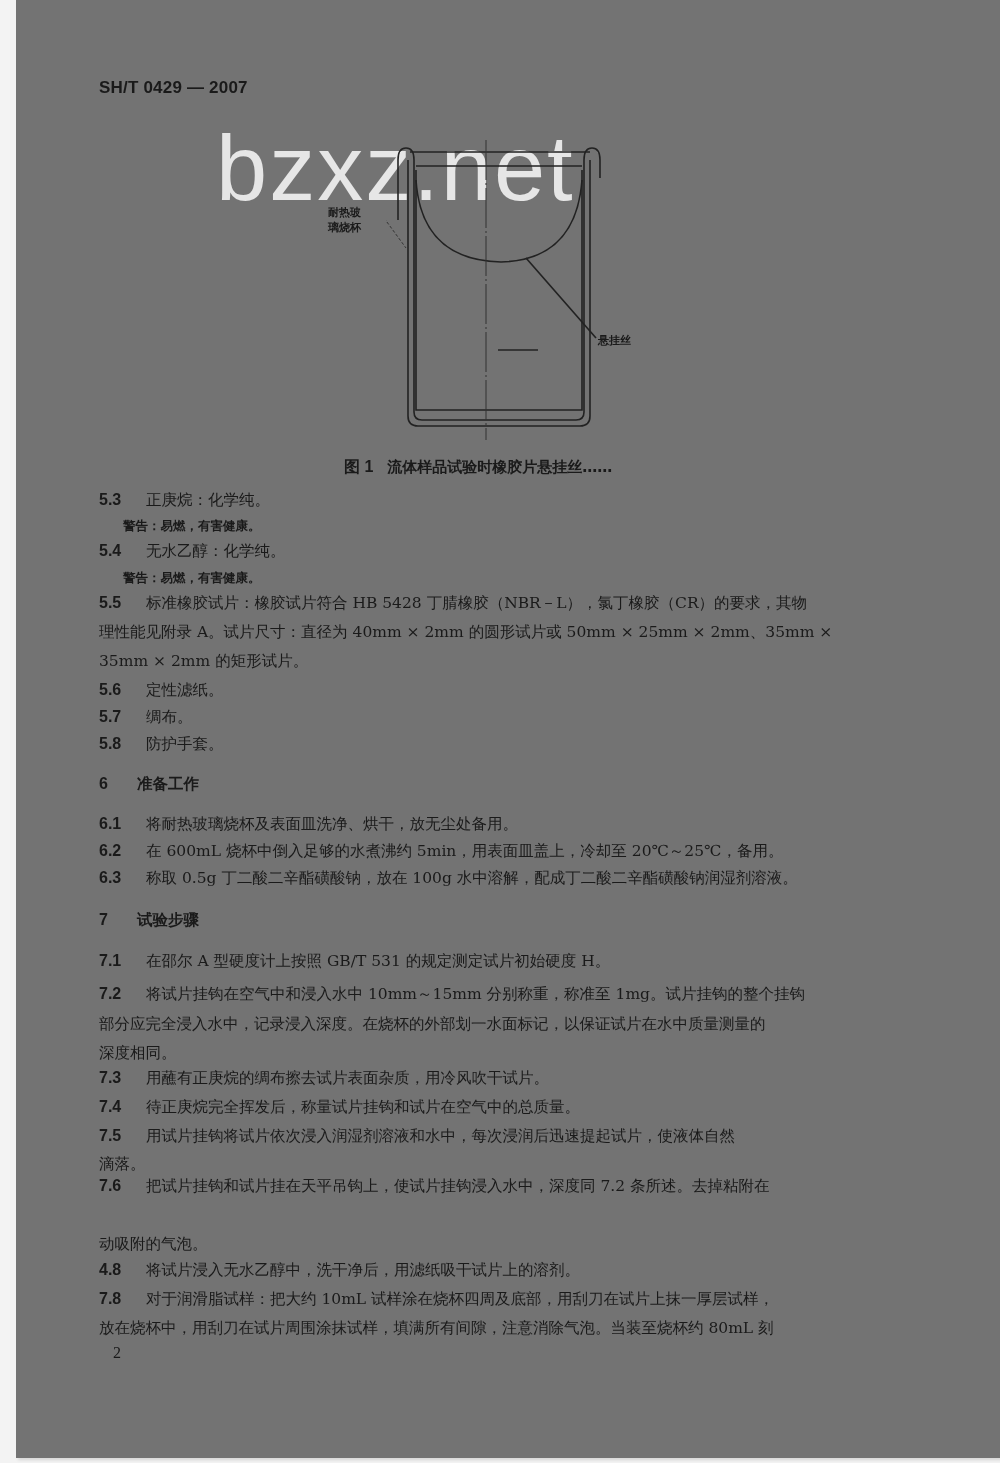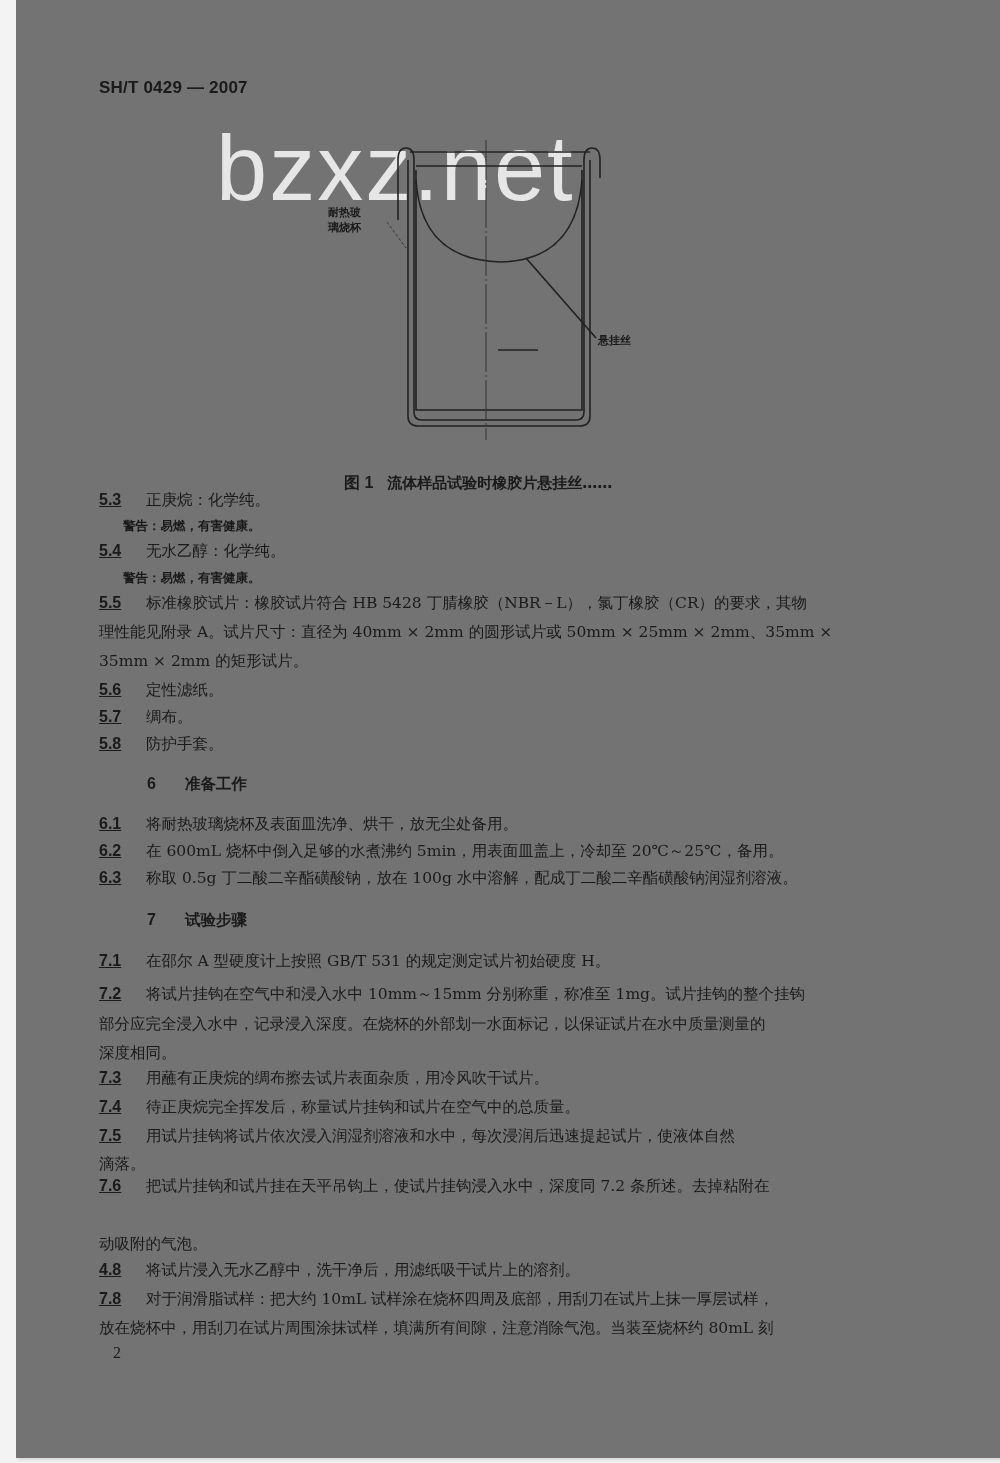--- a/index.html
+++ b/index.html
@@ -31,33 +31,33 @@
     font-size: 11px; line-height: 15px; z-index: 3; font-weight: bold;
   }
   .fig-label-right {
     position: absolute; left: 582px; top: 333px;
     font-size: 11px; z-index: 3; font-weight: bold;
   }
   .caption {
     position: absolute; left: 328px; top: 457px;
     font-family: "DejaVu Sans", sans-serif; font-weight: bold; font-size: 15px;
   }
-  .caption .num { margin-right: 14px; margin-top: 16px; }
+  .caption .num { margin-right: 14px; }
   .line {
     position: absolute; left: 83px; font-size: 15.5px; line-height: 20px;
     white-space: nowrap;
   }
   .num {
     font-family: "Liberation Sans", sans-serif; font-weight: bold; font-size: 16px;
     display: inline-block;
   }
-  .n1 { width: 47px; text-decoration: underline; }
+  .n1 { width: 47px; }
   .n2 { width: 38px; }
   .warn { font-family: Liberation Serif, serif; font-weight: bold; font-size: 12.5px; left: 107px; }
-  .heading { font-family: "DejaVu Sans", sans-serif; font-weight: bold; font-size: 15.5px; margin-left: 48px; }
+  .heading { font-family: "DejaVu Sans", sans-serif; font-weight: bold; font-size: 15.5px; }
   .cont { left: 83px; }
   .pageno {
     position: absolute; left: 97px; top: 1344px;
     font-family: "Liberation Serif", serif; font-size: 16px;
   }
 </style>
 </head>
 <body>
 
 <div class="page">

